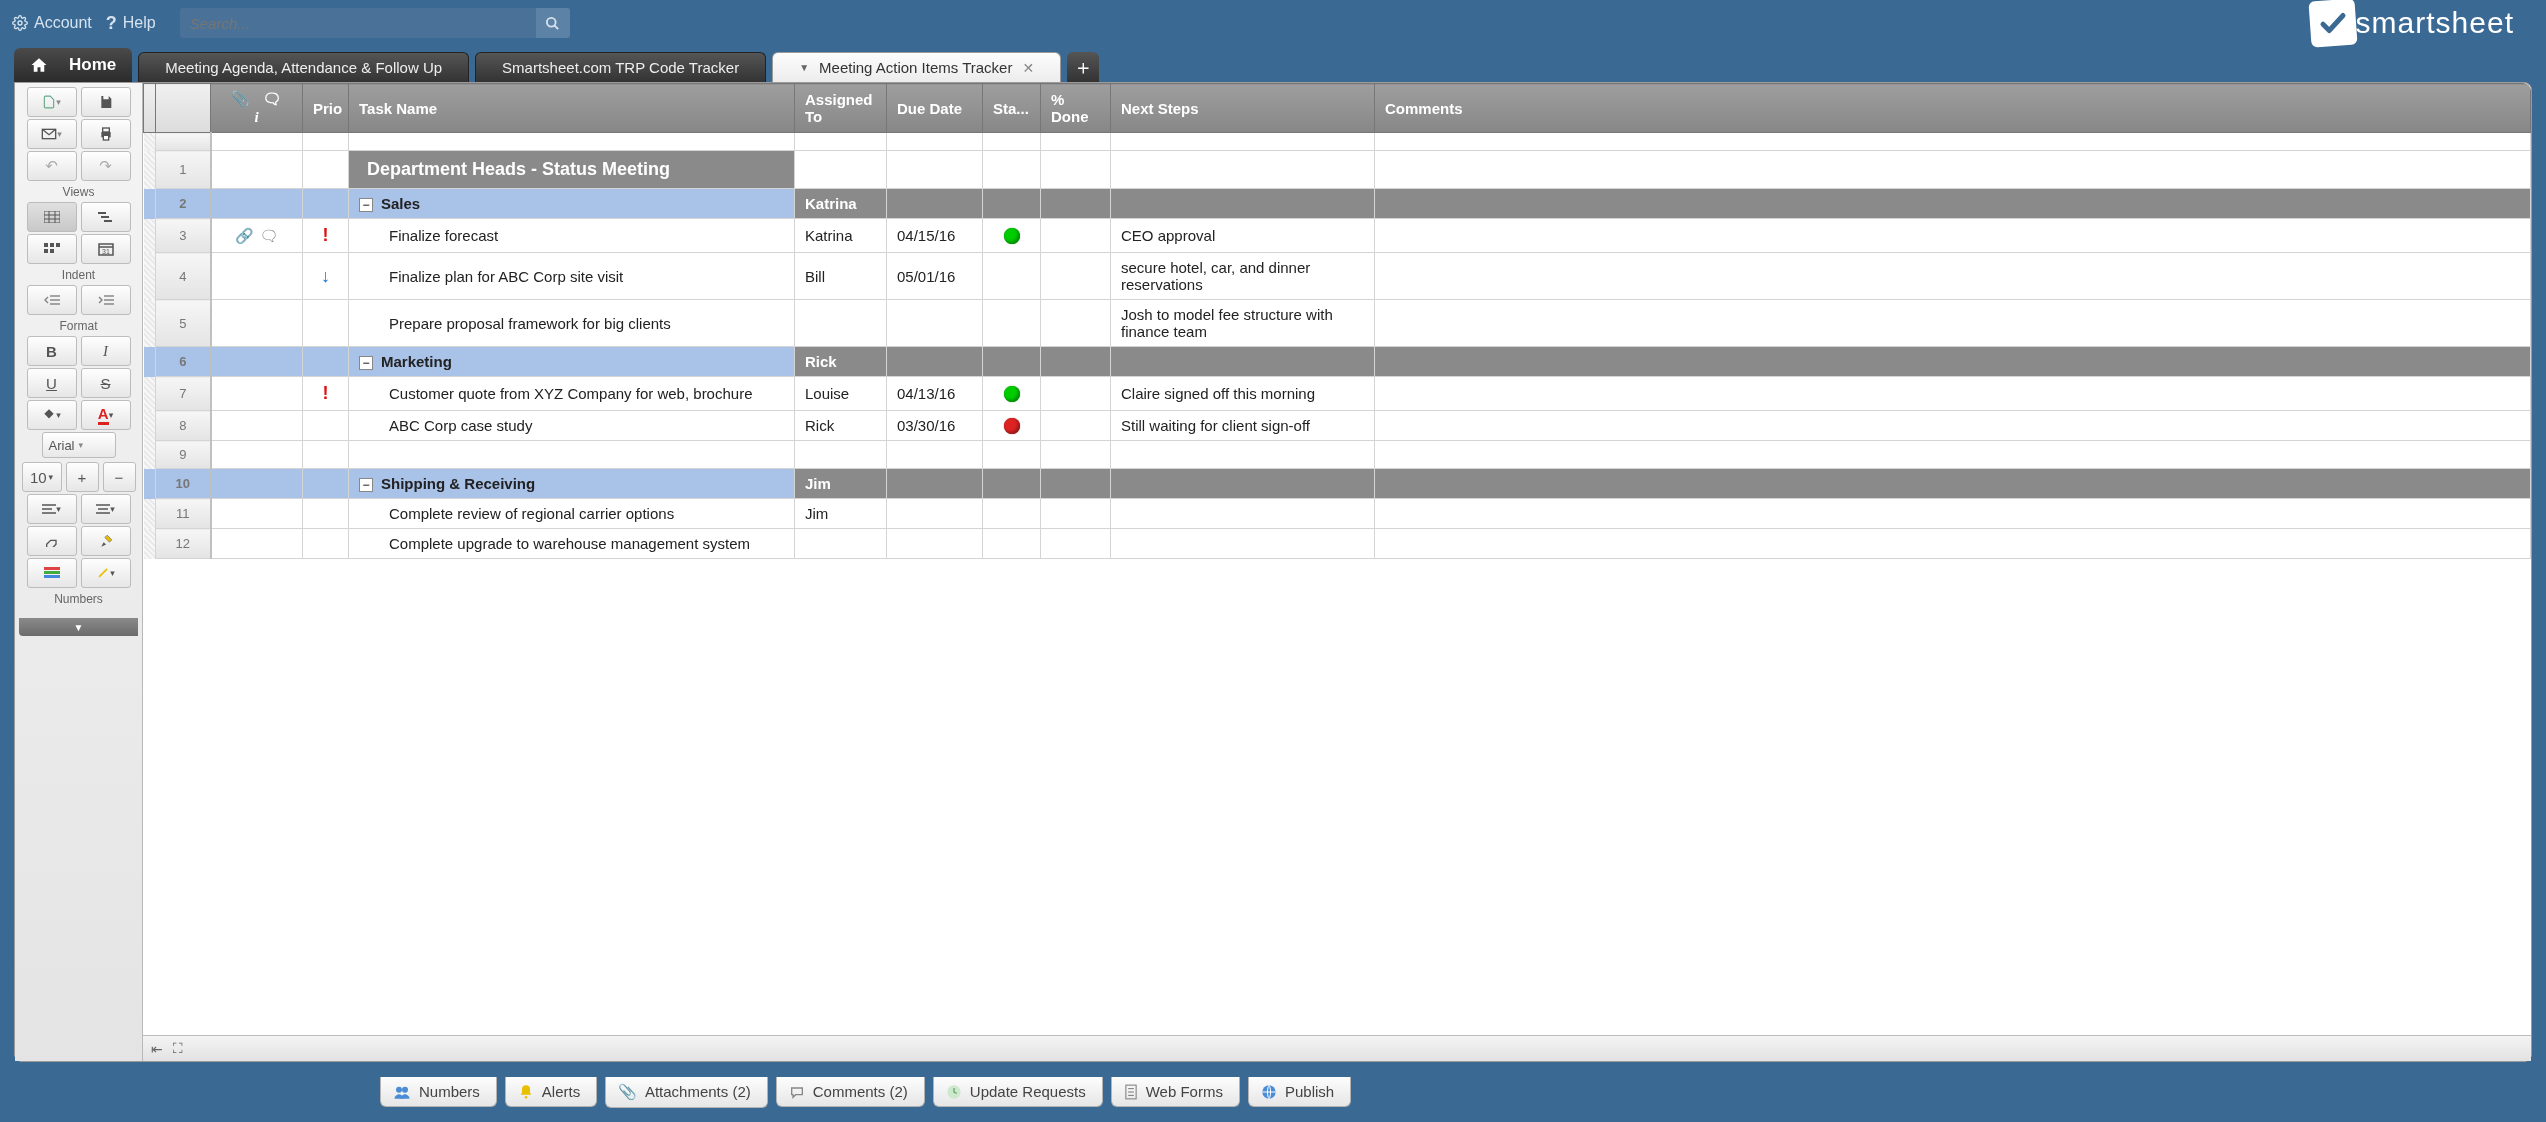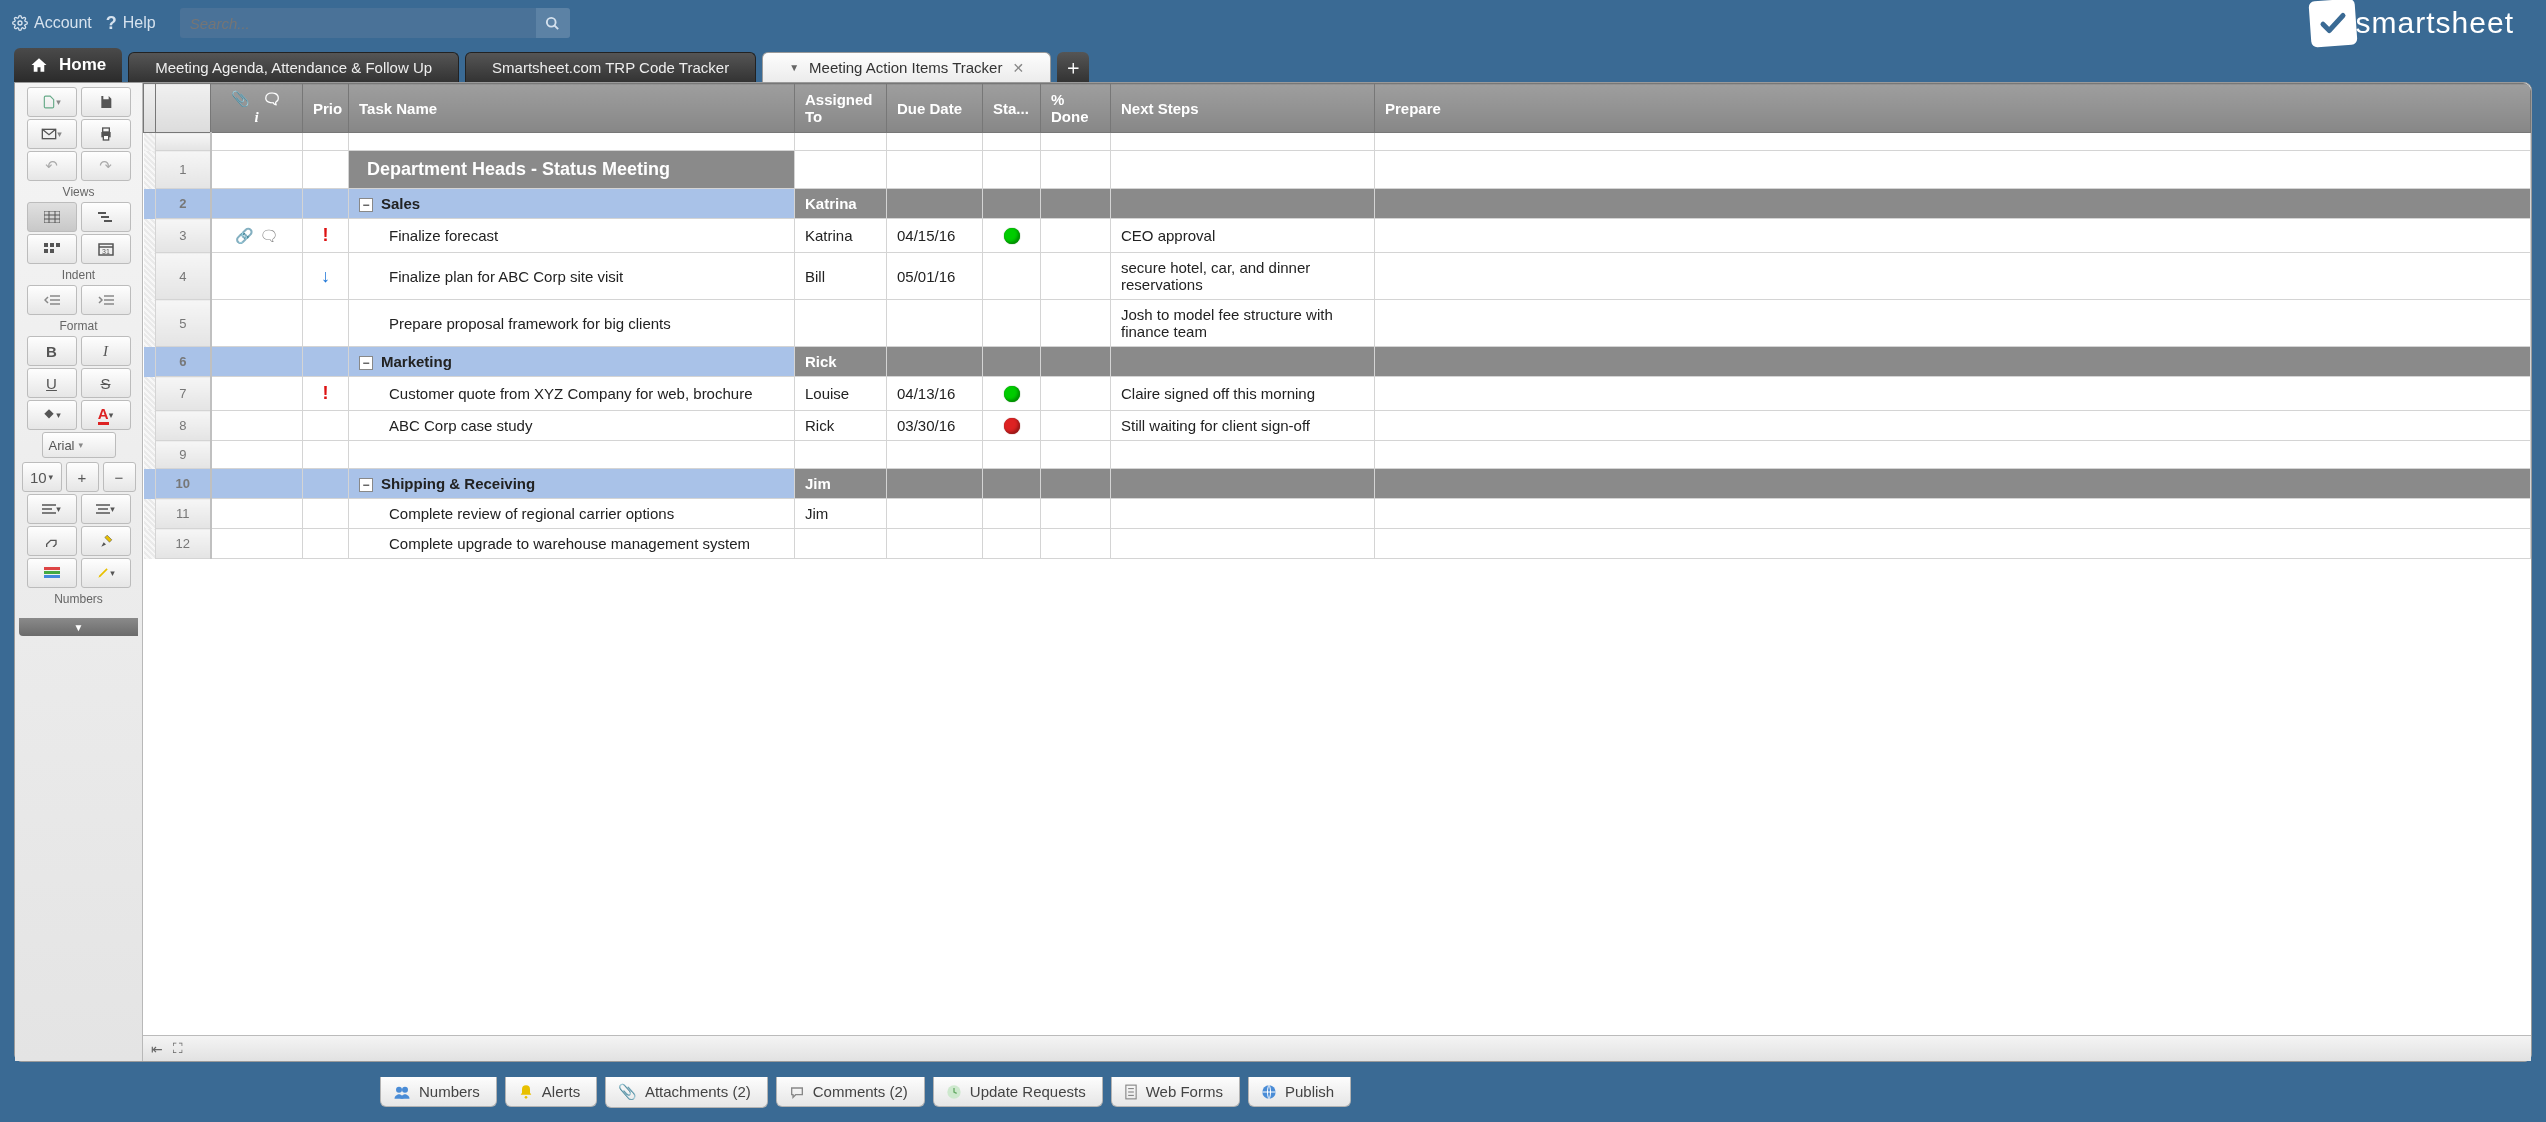--- a/index.html
+++ b/index.html
@@ -48,21 +48,21 @@
 .logo { margin-left:auto; display:flex; align-items:center; color:#fff; font-size:30px; letter-spacing:1px; padding-right:20px;}
 .logo .mark { background:#fff; color:#3a6a94; width:46px; height:46px; border-radius:6px; display:flex; align-items:center; justify-content:center; transform:rotate(-4deg); position:relative; }
 .logo .mark svg { transform:rotate(4deg); }
 
 
 .tabstrip {
   display:flex; align-items:flex-end; padding: 0 0 0 14px; height:36px; gap:6px;
 }
 .hometab {
   background: linear-gradient(#4a4a4a,#2b2b2b); color:#fff; border-radius:6px 6px 0 0;
-  padding:7px 16px; display:flex; align-items:center; gap:11px; font-size:17px; font-weight:bold; cursor:pointer;
+  padding:7px 16px; display:flex; align-items:center; gap:21px; font-size:17px; font-weight:bold; cursor:pointer;
 }
 .tab {
   border-radius:6px 6px 0 0; padding:6px 26px; font-size:15px; display:flex; align-items:center; gap:10px; cursor:pointer;
   background:linear-gradient(#555,#333); color:#eee; border:1px solid #222; border-bottom:none;margin-top:39px;
 }
 .tab.active { background:linear-gradient(#fdfdfd,#ececec); color:#333; border:1px solid #9a9a9a; border-bottom:none;}
 .tab .close { color:#888; font-size:14px; }
 .tab .drop { font-size:10px; color:#666; }
 .newtab {
   width:32px; height:30px; background:linear-gradient(#555,#333); border-radius:6px 6px 0 0; display:flex; align-items:center; justify-content:center; color:#fff; font-size:20px; cursor:pointer;
@@ -412,21 +412,21 @@
               <span style="margin:0 4px;">🗨</span>
               <span style="font-style:italic;font-family:serif;margin:0 4px;">i</span>
             </th>
             <th>Prio</th>
             <th>Task Name</th>
             <th>Assigned To</th>
             <th>Due Date</th>
             <th>Sta...</th>
             <th>% Done</th>
             <th>Next Steps</th>
-            <th>Prepare</th>
+            <th>Comments</th>
           </tr>
         </thead>
         <tbody id="sheet-body">
           <tr class="spacer">
                 <td class="hatched"></td>
                 <td class="rownum"></td>
                 <td></td>
                 <td></td>
                 <td></td>
                 <td></td>

